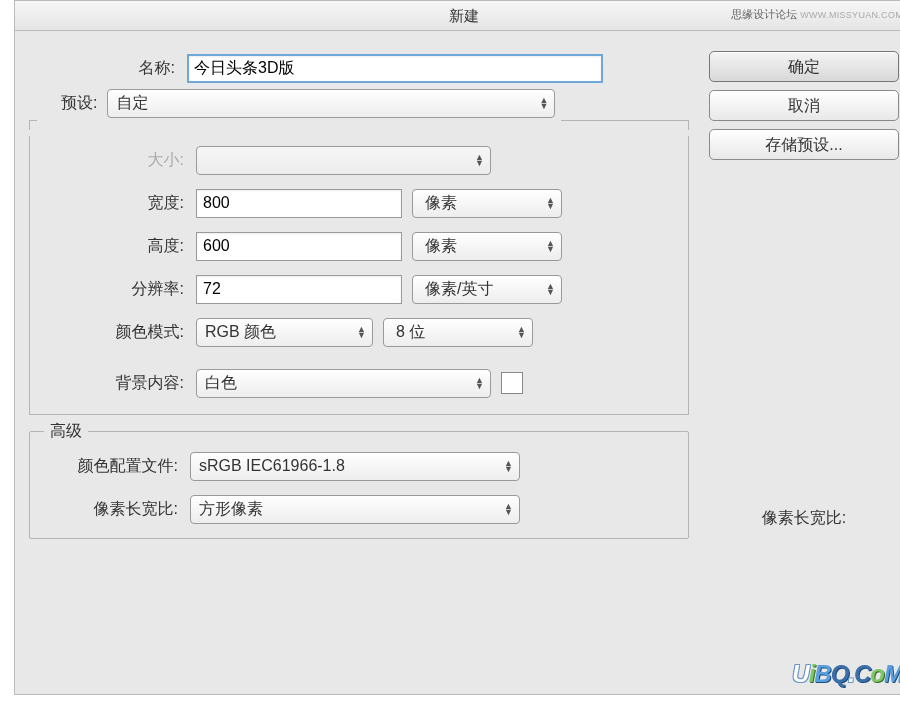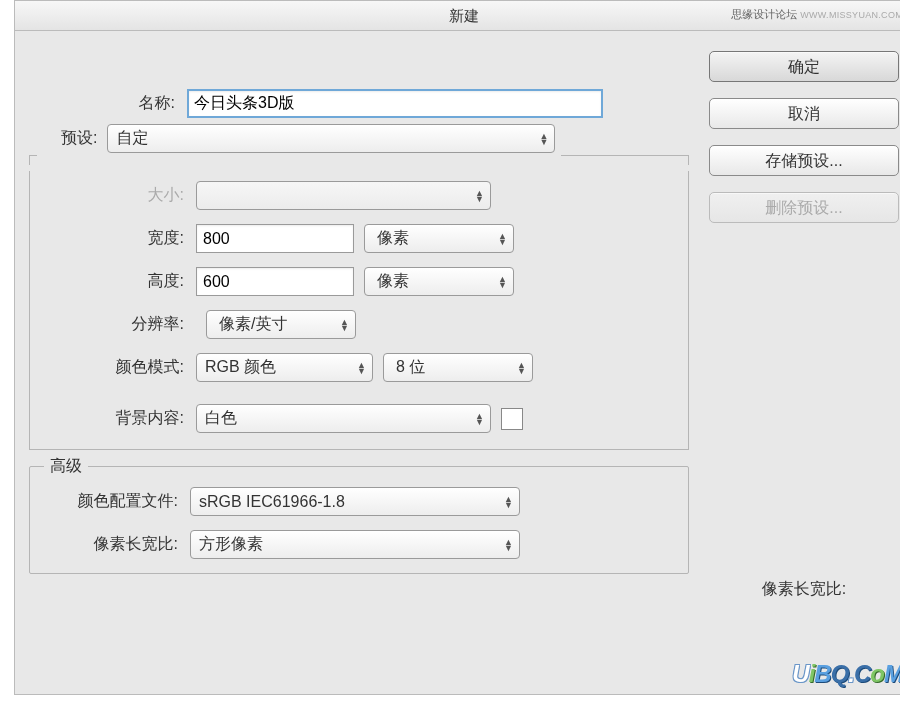--- a/index.html
+++ b/index.html
@@ -56,21 +56,21 @@
     }
     .left-col {
       flex: 1;
       padding-right: 10px;
     }
     .right-col {
       width: 200px;
       padding-left: 10px;
       display: flex;
       flex-direction: column;
-      gap: 16px;
+      gap: 8px;
     }
     .form-row {
       display: flex;
       align-items: center;
       margin-bottom: 14px;
     }
     .form-label {
       width: 158px;
       text-align: right;
       padding-right: 12px;
@@ -89,21 +89,21 @@
       box-shadow: inset 0 1px 2px rgba(0,0,0,0.08);
     }
     .text-input.focused {
       border: 2px solid #6fa8d8;
       padding: 0 5px;
     }
     .name-input {
       width: 416px;
     }
     .value-input {
-      width: 158px;
+      width: 206px;
     }
     .dropdown {
       height: 29px;
       background: linear-gradient(#ffffff, #ededed);
       border: 1px solid #9a9a9a;
       border-radius: 4px;
       padding: 0 22px 0 8px;
       font-size: 16px;
       position: relative;
       display: flex;
@@ -296,20 +296,21 @@
           <div class="form-label">高度:</div>
           <input class="text-input value-input" value="600" style="">
           <div class="dropdown unit-dropdown">
             <span>像素</span>
             <span class="stepper-arrows">▲<br>▼</span>
           </div>
         </div>
 
         <div class="form-row">
           <div class="form-label">分辨率:</div>
+          <input class="text-input value-input" value="72" style="">
           <div class="dropdown unit-dropdown">
             <span>像素/英寸</span>
             <span class="stepper-arrows">▲<br>▼</span>
           </div>
         </div>
 
         <div class="form-row">
           <div class="form-label">颜色模式:</div>
           <div class="dropdown" style="width:177px">
             <span>RGB 颜色</span>
@@ -351,21 +352,20 @@
           </div>
         </div>
       </div>
 
     </div>
 
     <div class="right-col">
       <div class="btn primary">确定</div>
       <div class="btn">取消</div>
       <div class="btn">存储预设...</div>
-      <div class="btn disabled">删除预设...</div>
 
       <div class="right-info">
         <div class="info-label">像素长宽比:</div>
       </div>
     </div>
   </div>
 
   <div class="logo-br">
     <span class="lb-w">U</span><span class="lb-g">i</span><span class="lb-b">B</span><span class="lb-d">Q</span><span class="lb-w">.</span><span class="lb-d">C</span><span class="lb-g">o</span><span class="lb-b">M</span>
   </div>

